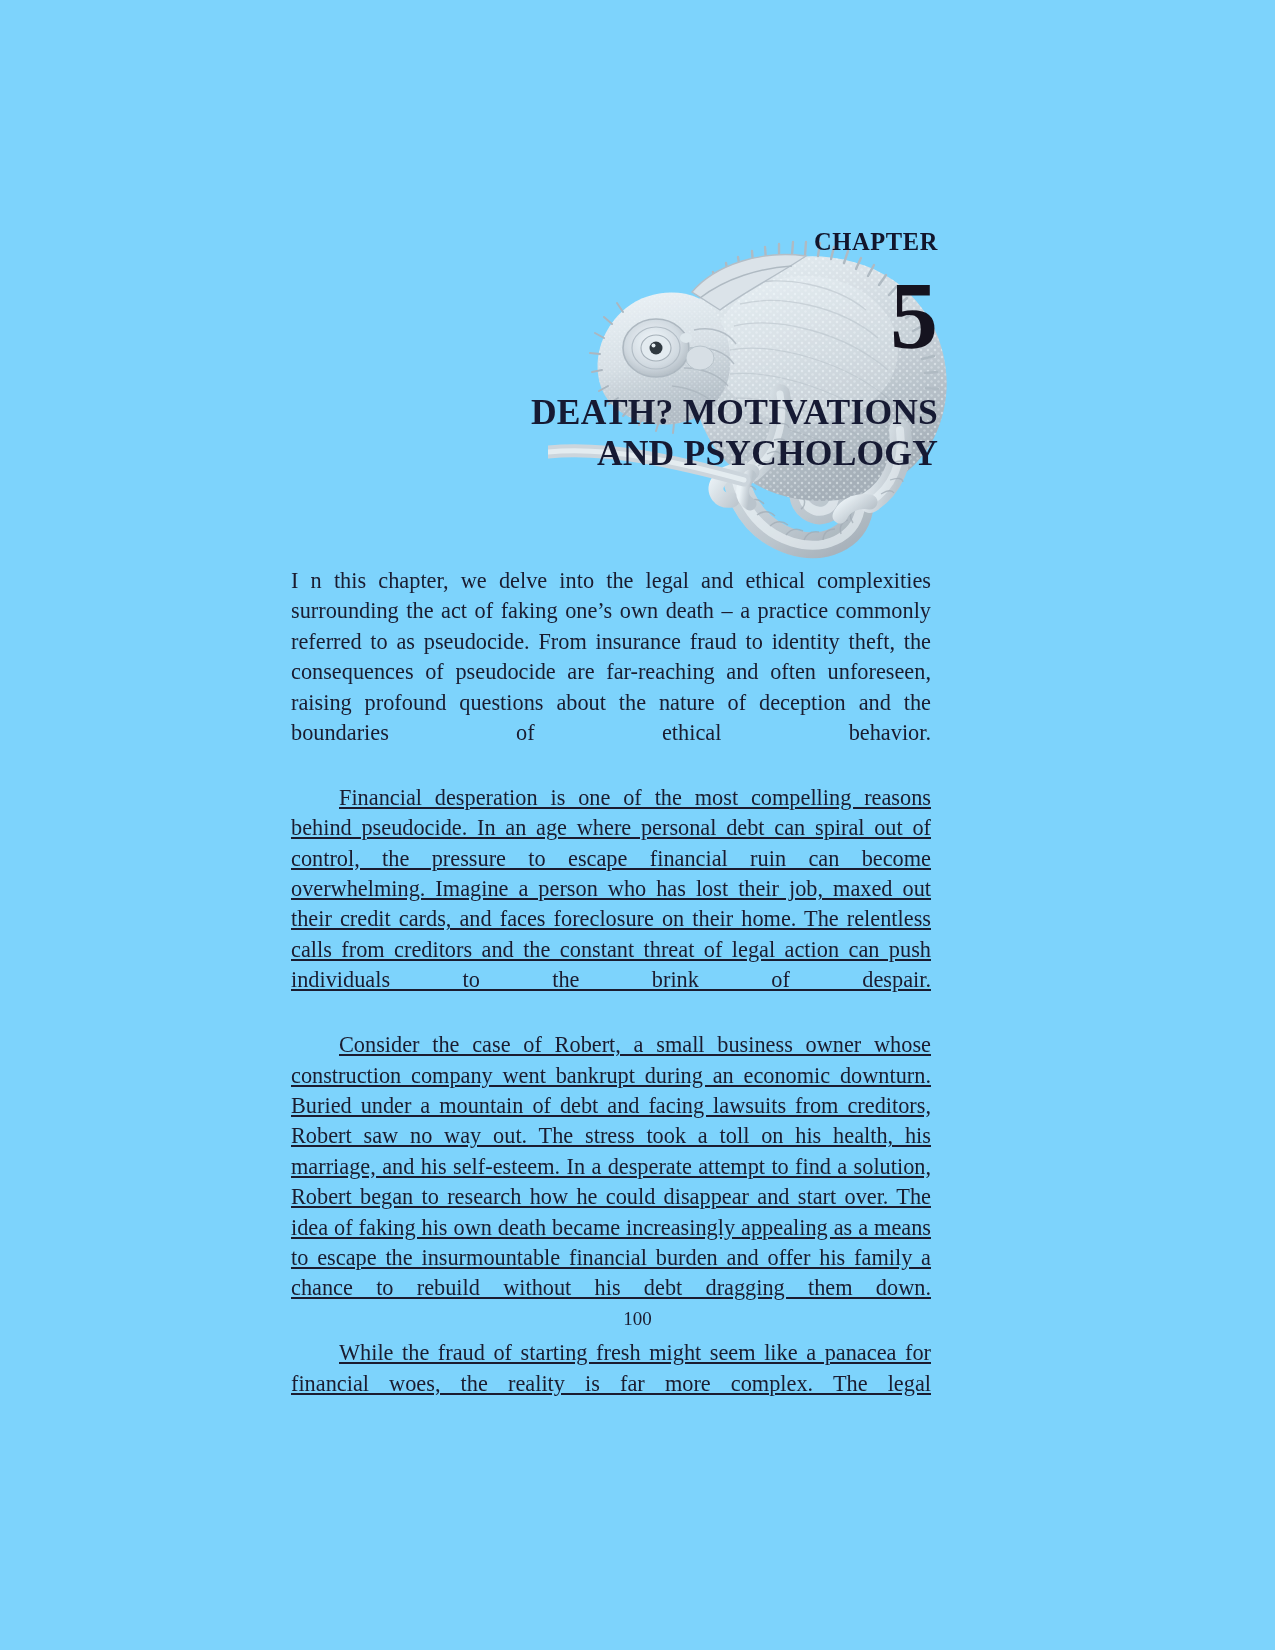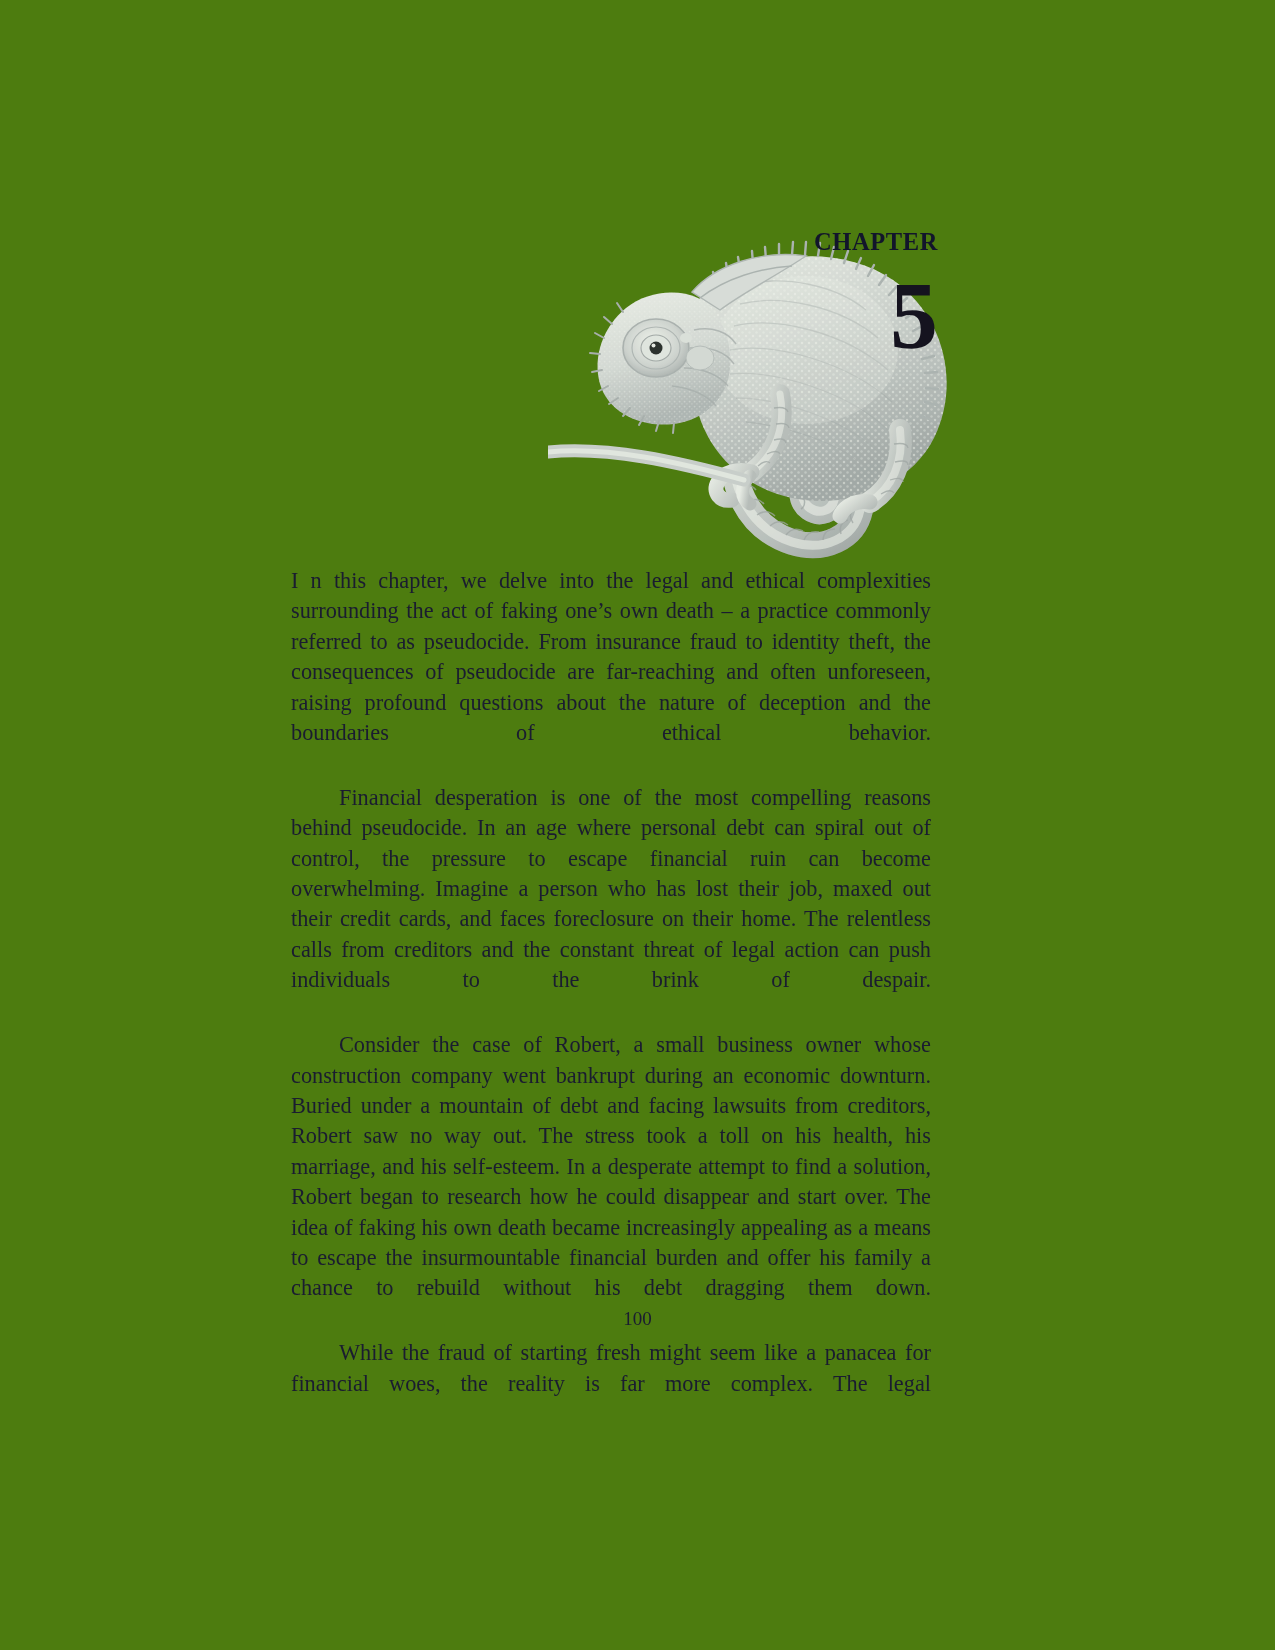--- a/index.html
+++ b/index.html
@@ -4,21 +4,21 @@
 <style>
   html, body {
     margin: 0;
     padding: 0;
     background: #ffffff;
   }
   .page {
     position: relative;
     width: 1275px;
     height: 1650px;
-    background: #4d7c0f;
+    background: #7dd3fc;
     overflow: hidden;
     font-family: "Liberation Serif", "DejaVu Serif", serif;
   }
 
   
   .header-block {
     position: absolute;
     left: 0;
     top: 0;
     width: 1275px;
@@ -85,21 +85,21 @@
   .para {
     margin: 4px;
     text-align: justify;
     text-justify: inter-word;
     font-size: 22.3px;
     line-height: 30.4px;
     color: #1a1c30;
     font-family: "Liberation Serif", "DejaVu Serif", serif;
     hyphens: none;
   }
-  .para.indent { text-indent: 48px; }
+  .para.indent { text-indent: 48px; text-decoration: underline; }
   .para.last-full::after {
     content: "";
     display: inline-block;
     width: 100%;
   }
 
   .page-number {
     position: absolute;
     left: 0;
     top: 1308px;
@@ -304,20 +304,22 @@
       <g>
         <path d="M0 272 C 60 266, 130 282, 196 300" fill="none" stroke="#d3d6da" stroke-width="13" stroke-linecap="round"></path>
         <path d="M0 272 C 60 266, 130 282, 196 300" fill="none" stroke="#ffffff" stroke-width="5" stroke-linecap="round" opacity="0.6"></path>
       </g>
     </svg>
 
     <div class="chapter-word">CHAPTER</div>
     <div class="chapter-number">5</div>
 
     <h1 class="chapter-title">
+      <span class="tline">DEATH? MOTIVATIONS</span>
+      <span class="tline">AND PSYCHOLOGY</span>
     </h1>
   </div>
 
   <div class="body-col">
     <p class="para last-full">I n this chapter, we delve into the legal and ethical complexities surrounding the act of faking one’s own death – a practice commonly referred to as pseudocide. From insurance fraud to identity theft, the consequences of pseudocide are far-reaching and often unforeseen, raising profound questions about the nature of deception and the boundaries of ethical behavior.</p>
     <p class="para indent last-full">Financial desperation is one of the most compelling reasons behind pseudocide. In an age where personal debt can spiral out of control, the pressure to escape financial ruin can become overwhelming. Imagine a person who has lost their job, maxed out their credit cards, and faces foreclosure on their home. The relentless calls from creditors and the constant threat of legal action can push individuals to the brink of despair.</p>
     <p class="para indent last-full">Consider the case of Robert, a small business owner whose construction company went bankrupt during an economic downturn. Buried under a mountain of debt and facing lawsuits from creditors, Robert saw no way out. The stress took a toll on his health, his marriage, and his self-esteem. In a desperate attempt to find a solution, Robert began to research how he could disappear and start over. The idea of faking his own death became increasingly appealing as a means to escape the insurmountable financial burden and offer his family a chance to rebuild without his debt dragging them down.</p>
     <p class="para indent last-full">While the fraud of starting fresh might seem like a panacea for financial woes, the reality is far more complex. The legal</p>
   </div>
 

